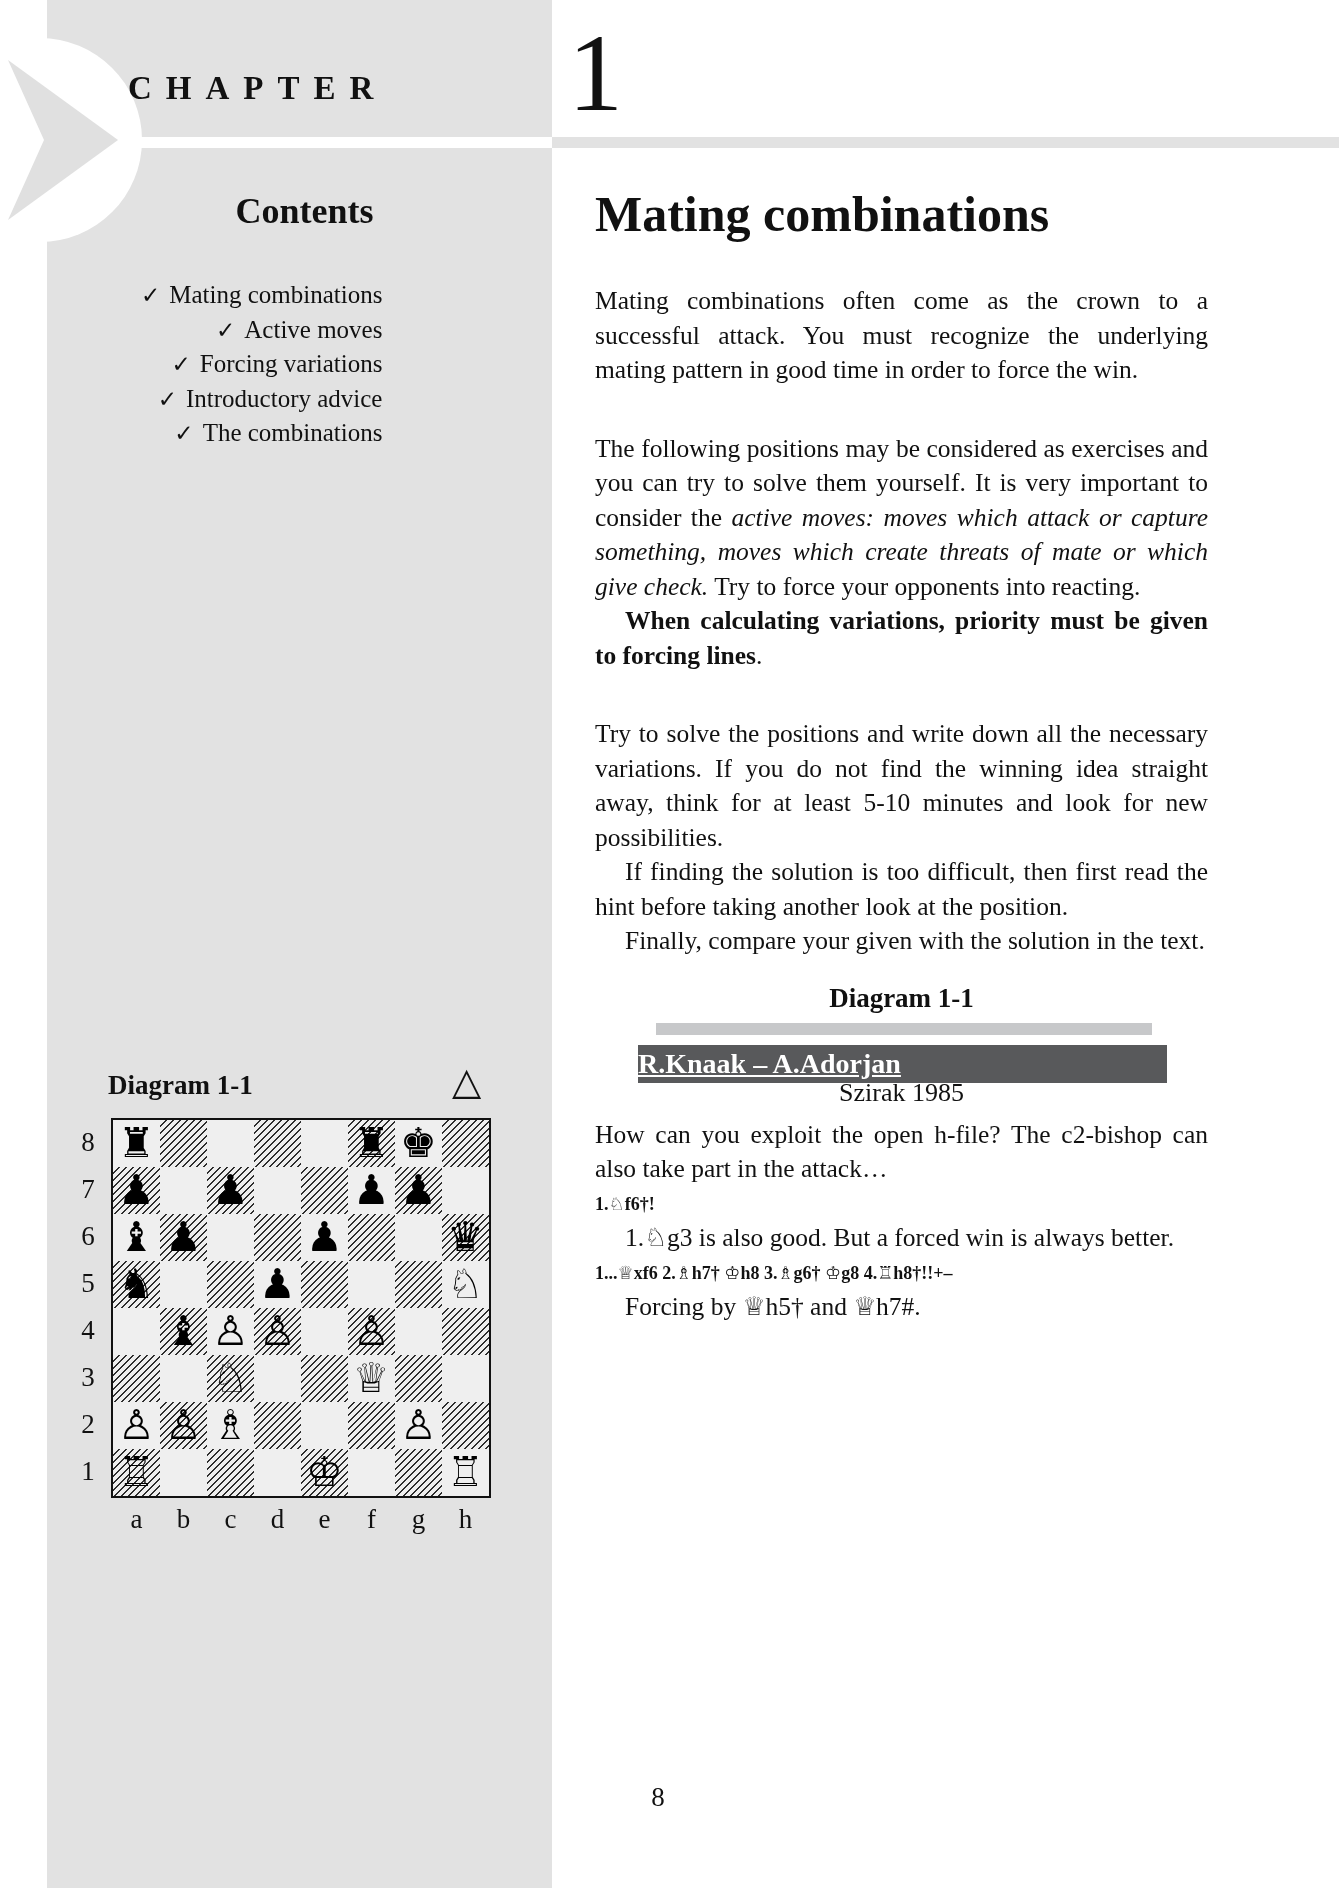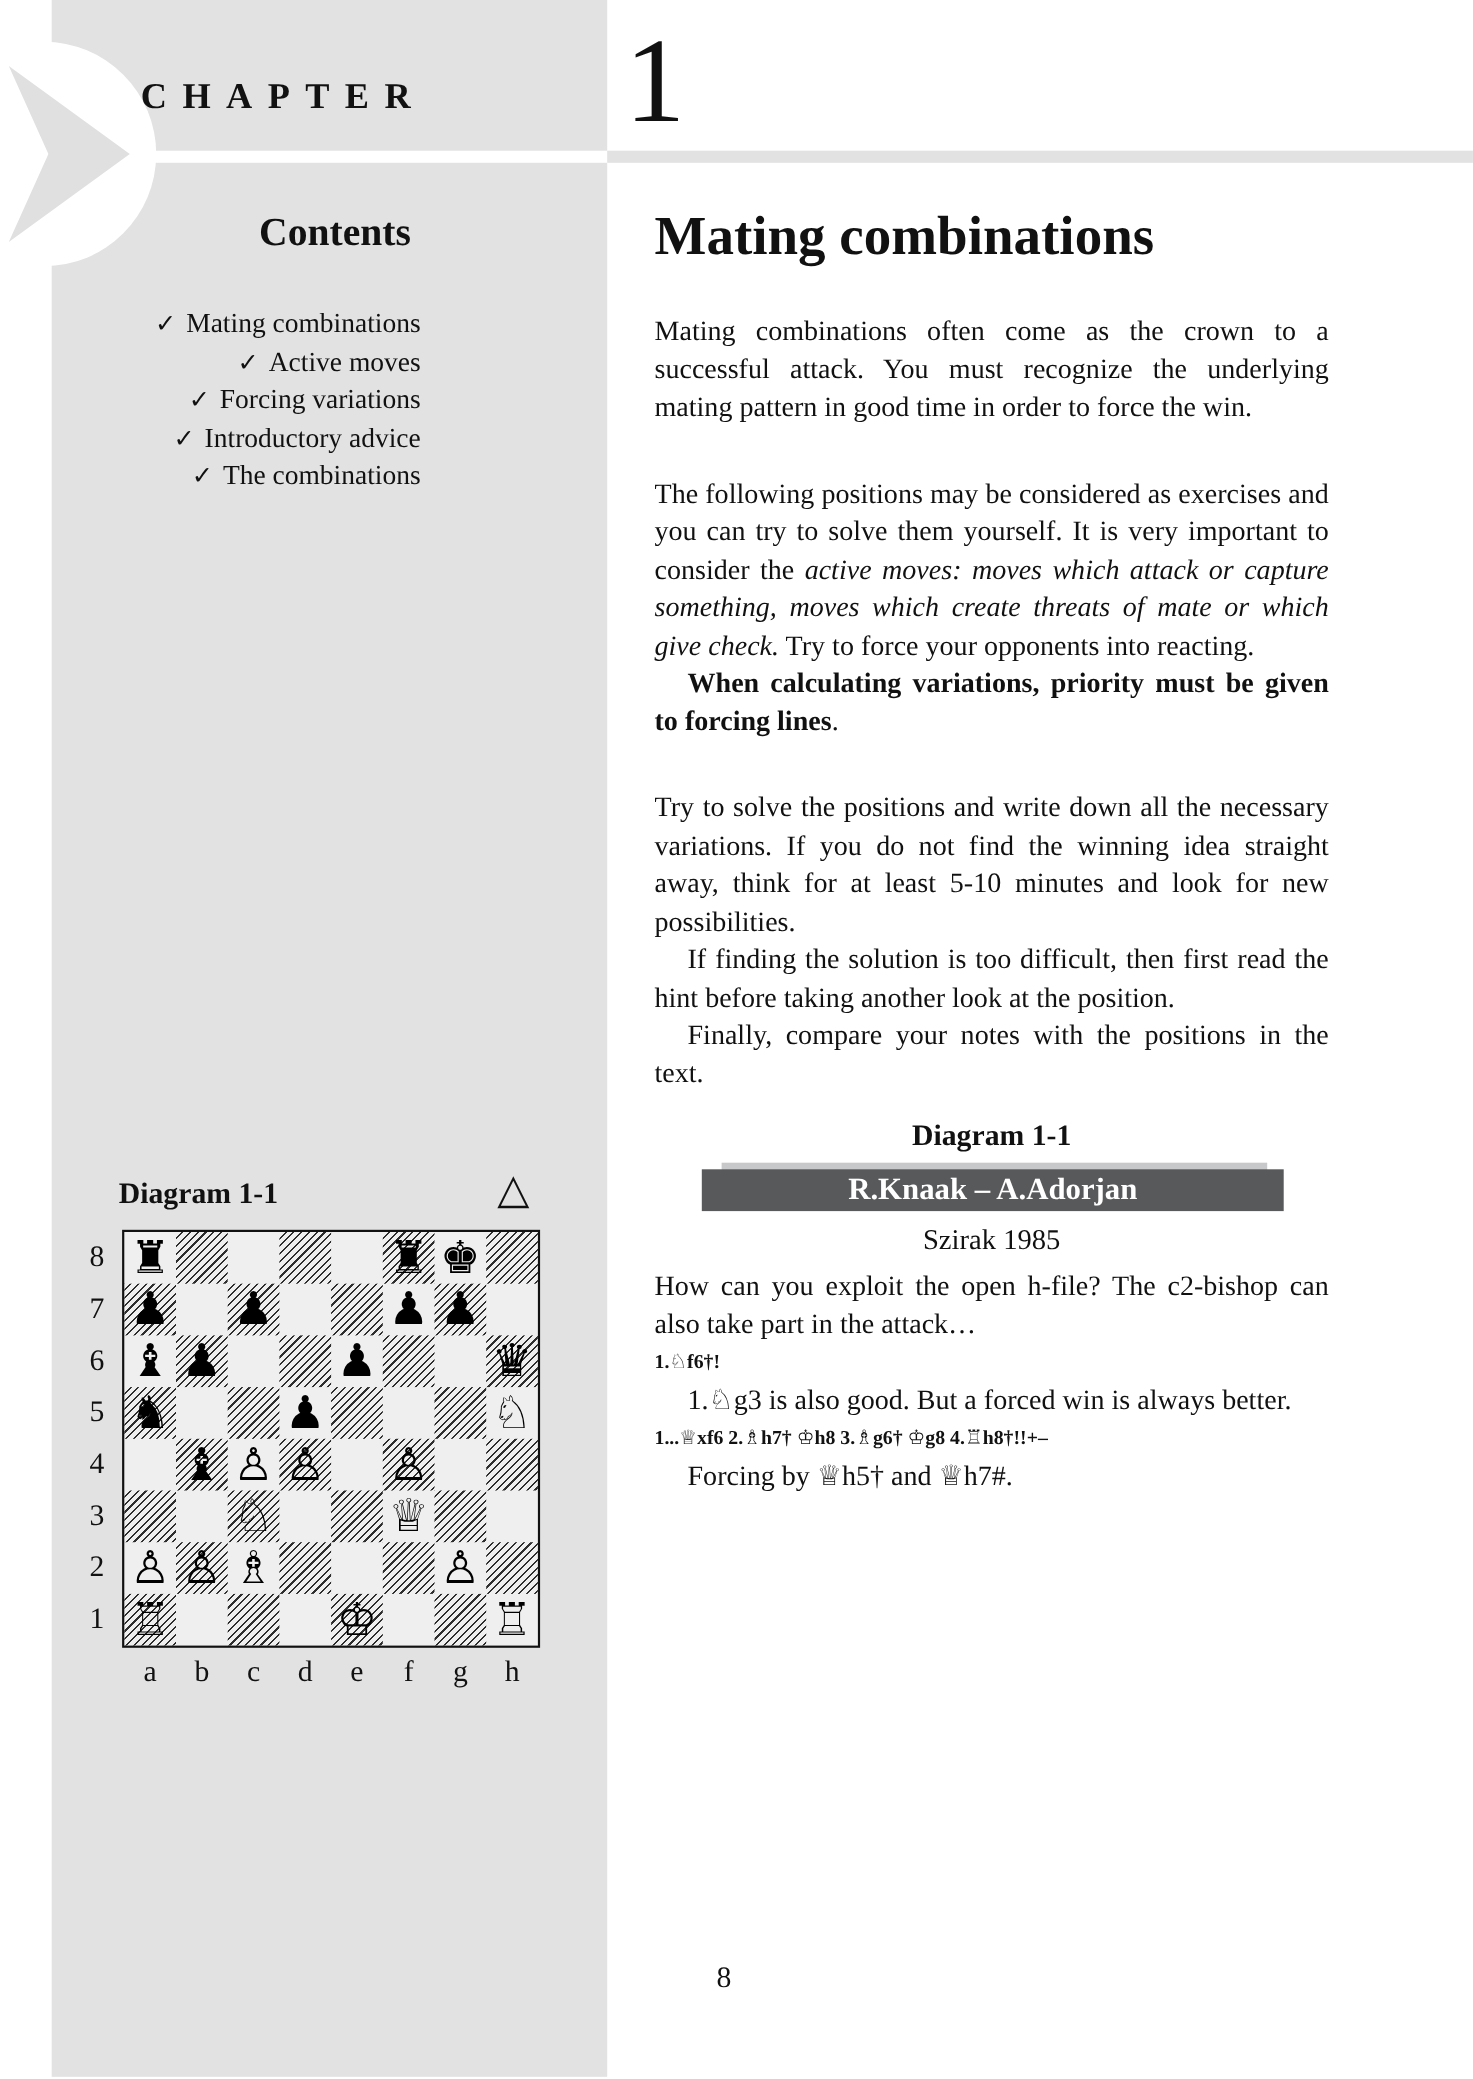--- a/index.html
+++ b/index.html
@@ -44,22 +44,22 @@
   p.body { margin:0; font-size:25.5px; line-height:34.5px; text-align:justify; }
   .gap-lg { margin-top:42px !important; }
   .gap-md { margin-top:44px !important; }
   .indent { text-indent:30px; }
   .it { font-style:italic; }
   .bold { font-weight:bold; }
   .diagram-heading { margin:22px 0 0 0; text-align:center; font-size:27px; font-weight:bold; line-height:34px; }
   .banner { position:relative; margin-top:8px; height:48px; }
   .banner-strip { position:absolute; left:61px; top:0; width:496px; height:12px; background:#c7c8ca; }
   .banner-bar {
-    position:absolute; left:43px; top:6px; width:529px; height:38px; background:#58595b;
-    color:#ffffff; text-align:center; font-size:28px; font-weight:bold; line-height:38px;
+    position:absolute; left:43px; top:22px; width:529px; height:38px; background:#58595b;
+    color:#ffffff; text-align:left; font-size:28px; font-weight:bold; line-height:38px;text-decoration:underline;
   }
   .event-line { margin:7px 0 0 0; text-align:center; font-size:26px; line-height:30px; }
   .question { margin-top:10px !important; }
   .moveline { margin:0; font-size:18px; line-height:34.5px; font-weight:bold; }
   .nowrap { white-space:nowrap; }
   .page-number { position:absolute; left:638px; top:1782px; width:40px; text-align:center; font-size:27px; }
 </style>
 </head>
 <body>
 
@@ -229,21 +229,21 @@
   <h1 class="main-title">Mating combinations</h1>
 
   <p class="body gap-lg">Mating combinations often come as the crown to a successful attack. You must recognize the underlying mating pattern in good time in order to force the win.</p>
 
   <p class="body gap-md"><span>The following positions may be considered as exercises and you can try to solve them yourself. It is very important to consider the </span><span class="it">active moves: moves which attack or capture something, moves which create threats of mate or which give check.</span><span> Try to force your opponents into reacting.</span></p>
 
   <p class="body indent"><span class="bold">When calculating variations, priority must be given to forcing lines</span><span>.</span></p>
 
   <p class="body gap-md">Try to solve the positions and write down all the necessary variations. If you do not find the winning idea straight away, think for at least 5-10 minutes and look for new possibilities.</p>
   <p class="body indent">If finding the solution is too difficult, then first read the hint before taking another look at the position.</p>
-  <p class="body indent">Finally, compare your notes with the positions in the text.</p>
+  <p class="body indent">Finally, compare your given with the solution in the text.</p>
 
   <h2 class="diagram-heading">Diagram 1-1</h2>
 
   <div class="banner">
     <div class="banner-strip"></div>
     <div class="banner-bar">R.Knaak – A.Adorjan</div>
   </div>
   <p class="event-line">Szirak 1985</p>
 
   <p class="body question">How can you exploit the open h-file? The c2-bishop can also take part in the attack…</p>

